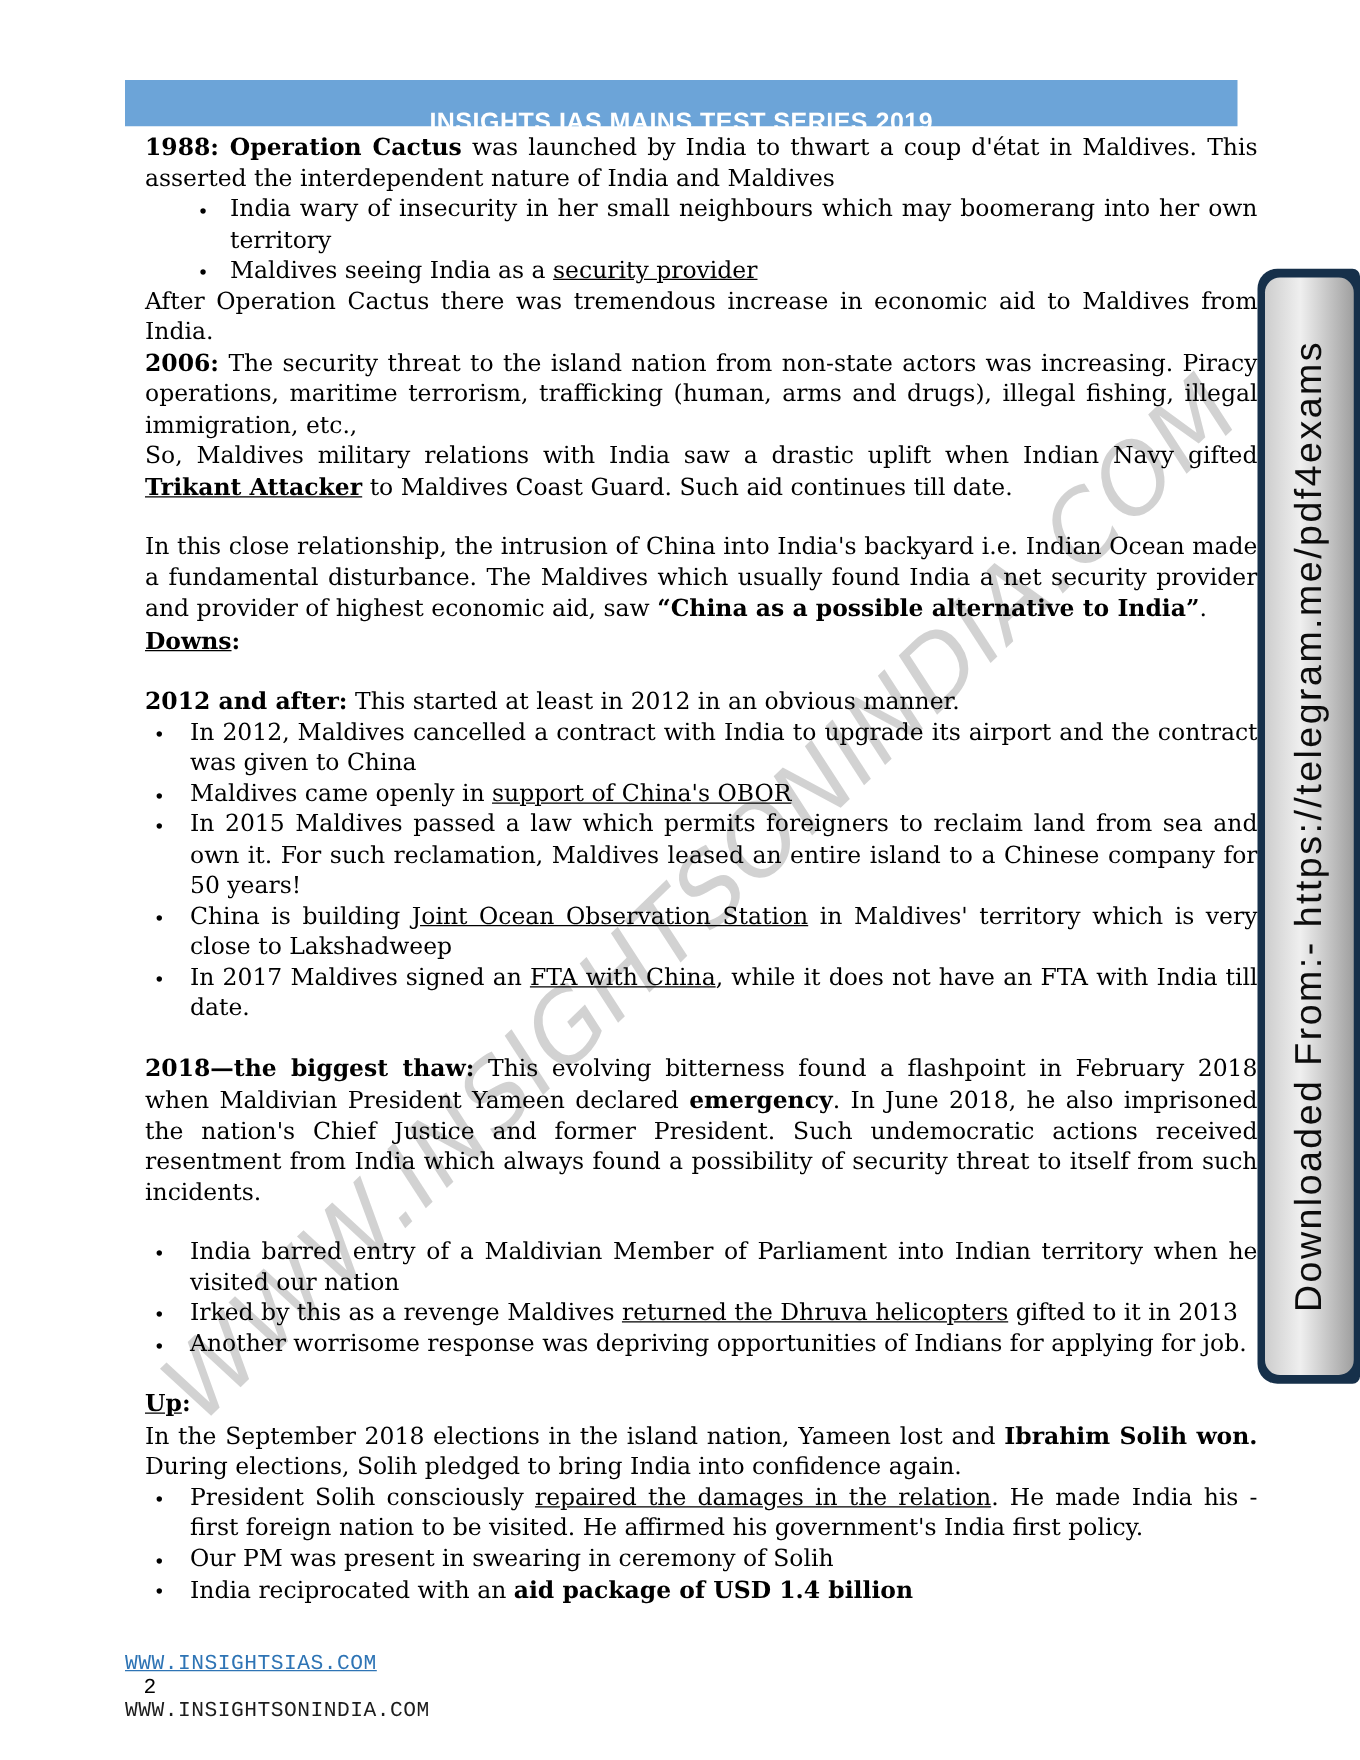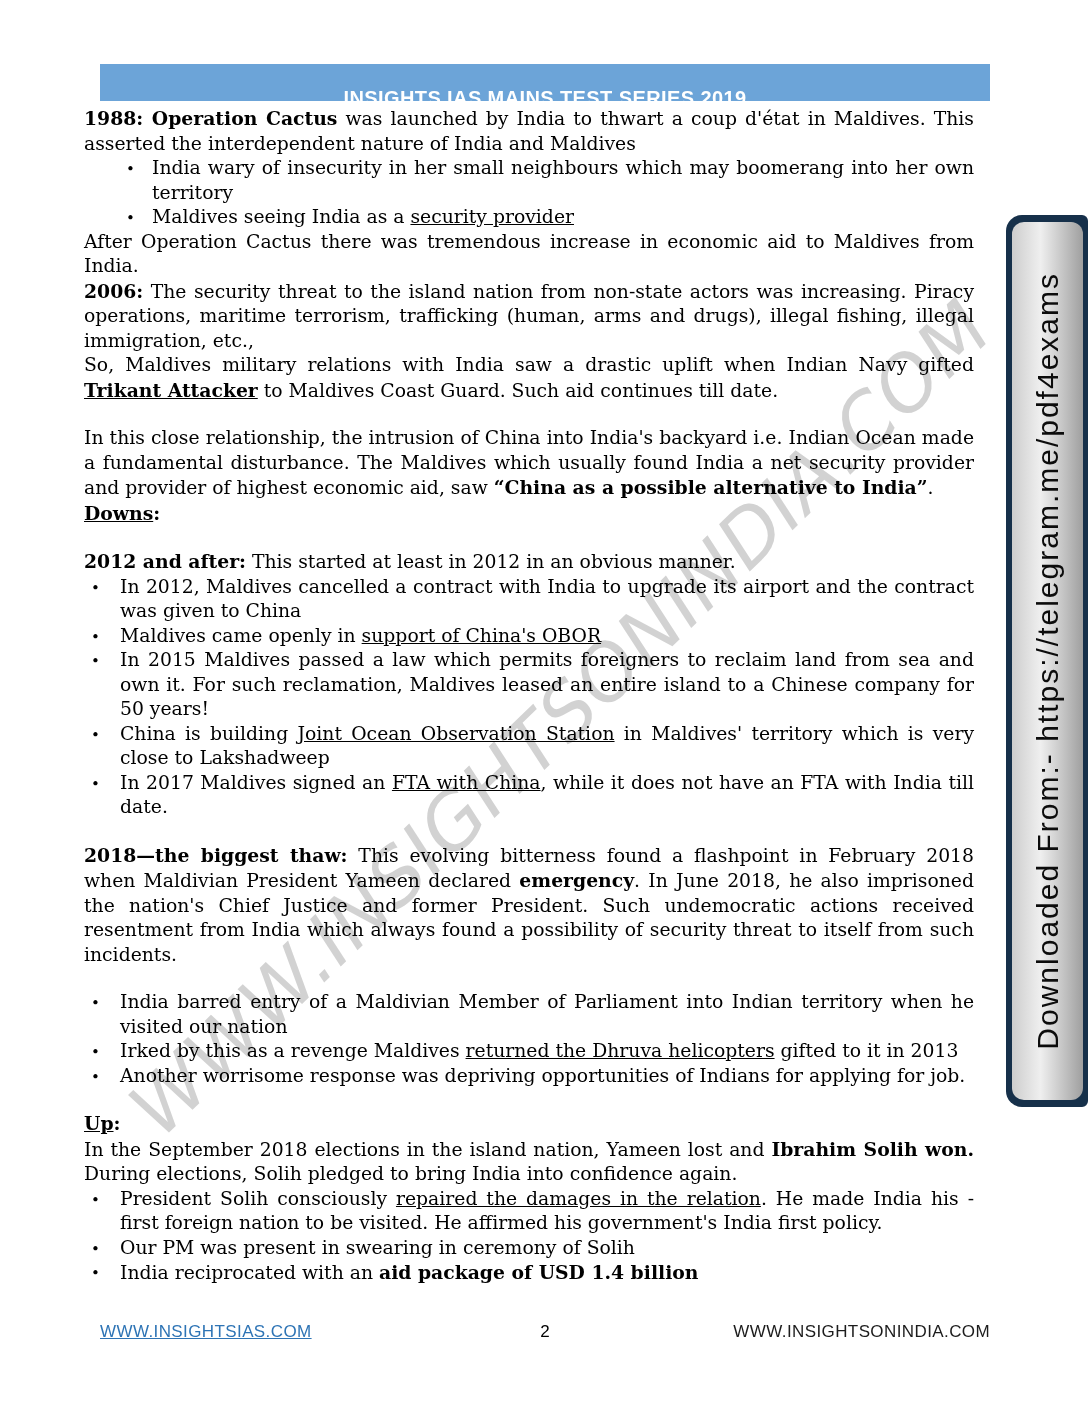--- a/index.html
+++ b/index.html
@@ -10,21 +10,21 @@
     transform:translate(-50%,-50%) rotate(-44deg);
     font-family:"DejaVu Sans",sans-serif;font-style:italic;
     font-size:76px;letter-spacing:1px;white-space:nowrap;
     color:rgba(125,125,125,0.35);}
   
   .header-bar{position:absolute;left:100px;top:64px;width:890px;height:37px;
     background:#6ca4d8;display:flex;align-items:center;justify-content:center;z-index:1;}
   .header-title{color:#ffffff;font-family:"Liberation Sans",sans-serif;
     font-size:20px;font-weight:bold;letter-spacing:0.4px;margin-top:32px;}
   
-  .doc{position:absolute;left:84px;top:106px;width:890px;z-index:1;
+  .doc{position:absolute;left:116px;top:106px;width:890px;z-index:1;
     font-size:18.8px;line-height:24.5px;text-align:justify;}
   .para{margin:0;text-align:justify;}
   .b{font-weight:bold;}
   .u{text-decoration:underline;}
   ul.blist{margin:0;padding:0;list-style:none;text-align:justify;}
   ul.blist li{position:relative;}
   ul.wide li{padding-left:68px;}
   ul.wide li::before{content:"\2022";position:absolute;left:42px;top:1px;font-size:0.8em;}
   ul.narrow li{padding-left:36px;}
   ul.narrow li::before{content:"\2022";position:absolute;left:7px;top:1px;font-size:0.8em;}
@@ -34,21 +34,21 @@
     background:#16304a;border-radius:16px 6px 6px 16px;z-index:2;}
   .banner-inner{position:absolute;left:6px;right:5px;top:7px;bottom:7px;border-radius:12px;
     background:linear-gradient(to right,#cdcdcd 0%,#efefef 40%,#9f9f9f 100%);
     display:flex;align-items:center;justify-content:center;}
   .banner-text{writing-mode:vertical-rl;transform:rotate(180deg);
     font-family:"Liberation Sans",sans-serif;font-size:30px;letter-spacing:2px;
     color:#0c0c0c;white-space:nowrap;}
   
   .footer{position:absolute;left:100px;top:1322px;width:890px;z-index:1;
     display:flex;align-items:baseline;
-    font-family:Liberation Sans, sans-serif;font-size:17px;}
+    font-family:Liberation Mono, monospace;font-size:17px;flex-direction:column;}
   .footer-left{flex:1;text-align:left;}
   .footer-link{color:#2e74b5;text-decoration:underline;letter-spacing:0.4px;cursor:pointer;}
   .footer-center{width:40px;text-align:center;color:#000;}
   .footer-right{flex:1;text-align:right;color:#1c1c1c;letter-spacing:0.4px;}
 </style>
 </head>
 <body>
 
 <div class="page">
   <div class="watermark">WWW.INSIGHTSONINDIA.COM</div>

